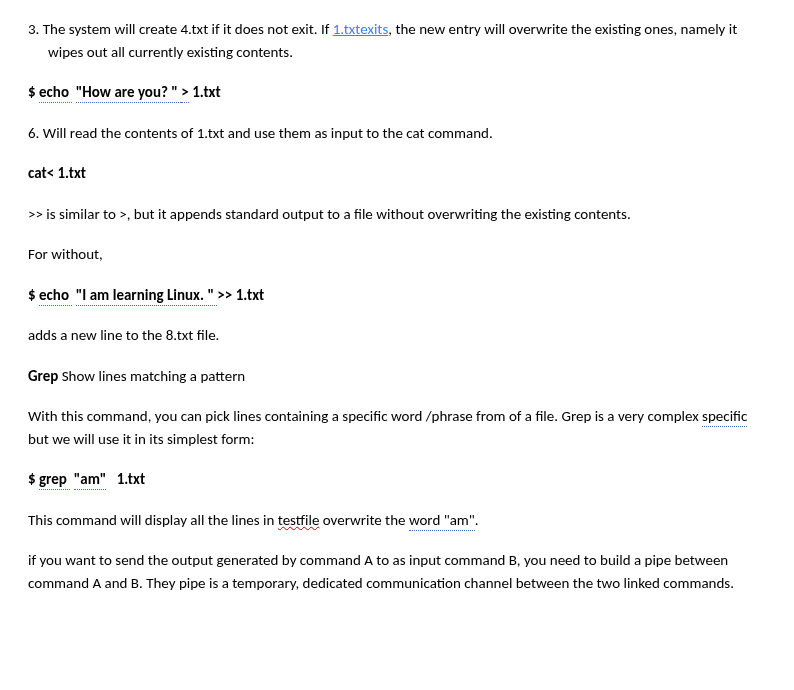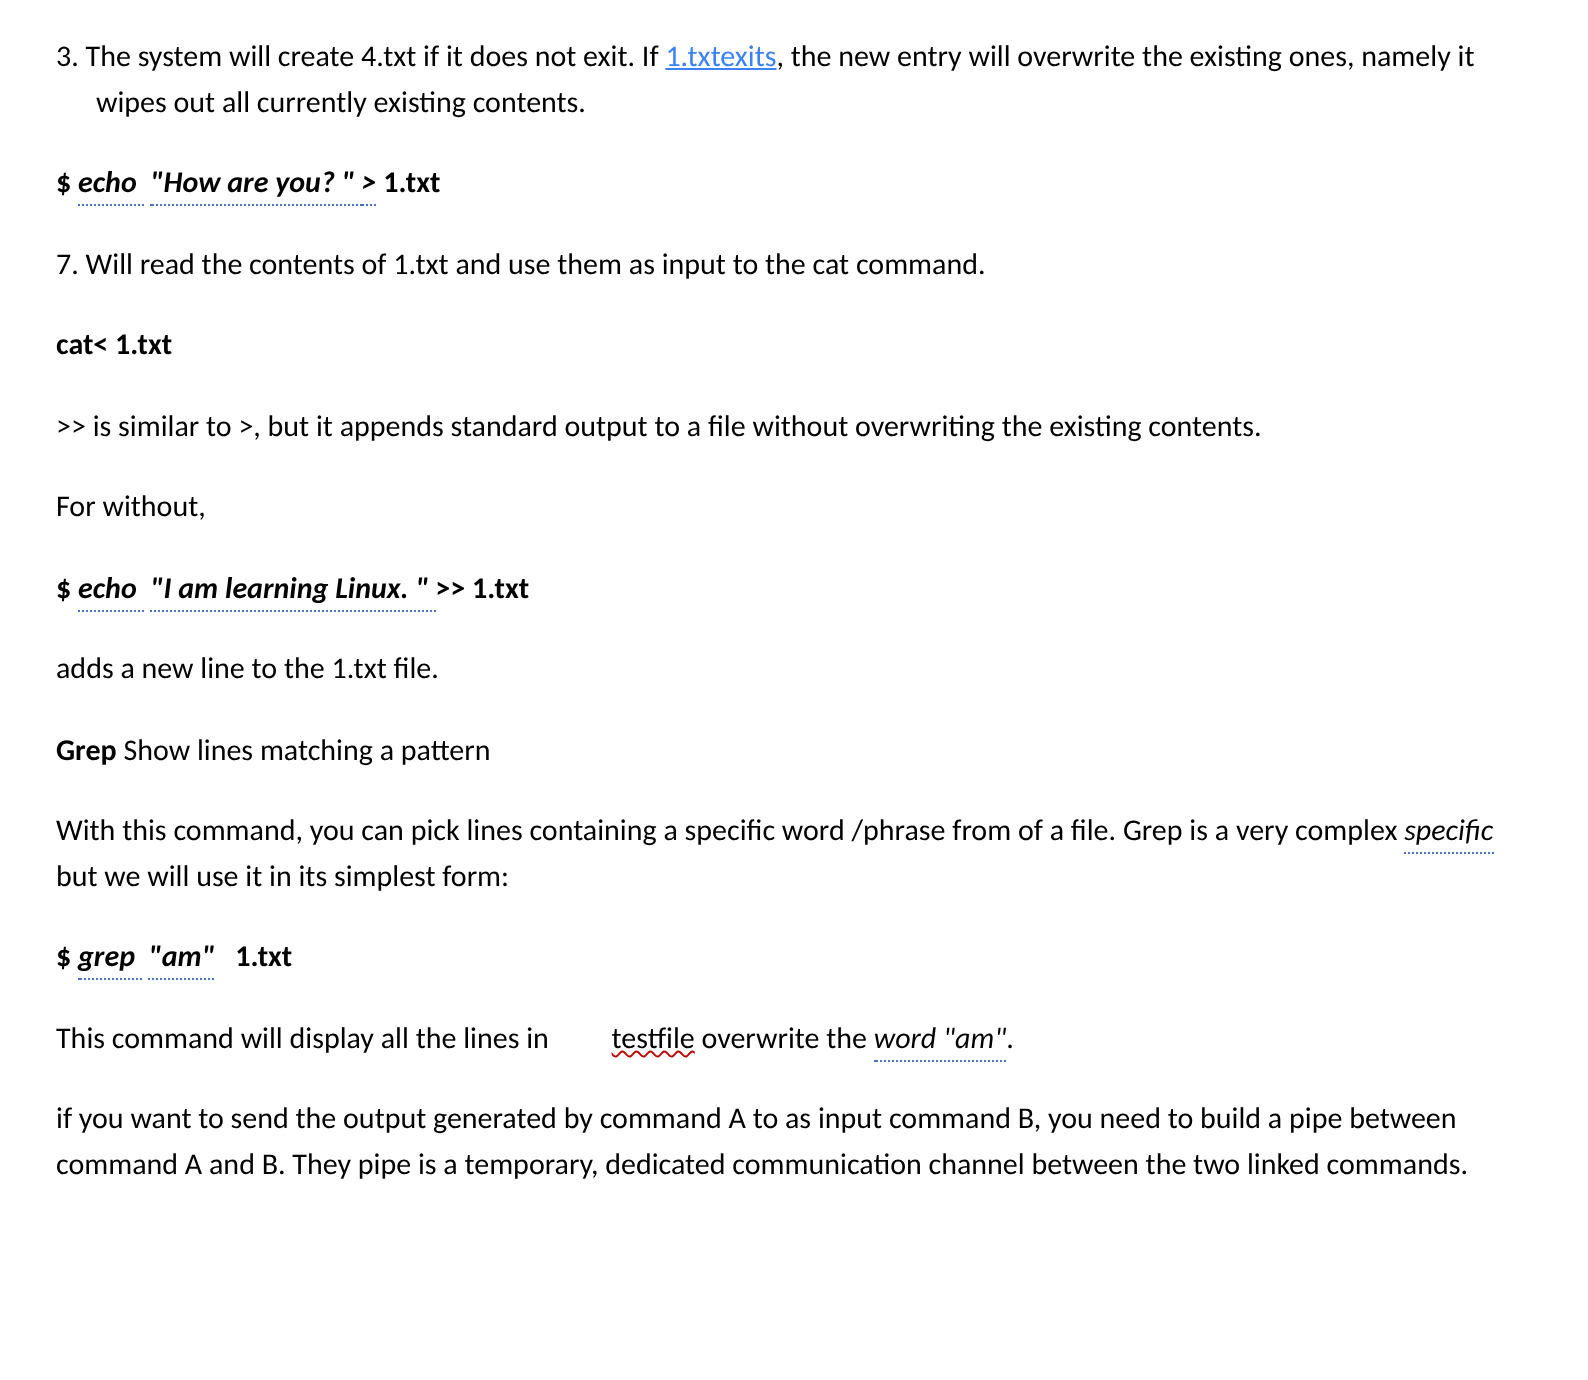--- a/index.html
+++ b/index.html
@@ -26,61 +26,59 @@
     .bold {
       font-weight: bold;
     }
     .blue-underline {
       color: #3b82f6;
       text-decoration: underline;
     }
     .dotted-blue {
       border-bottom: 1px dotted #4472c4;
       padding-bottom: 1px;
-      font-style: italic;
     }
     .red-wavy {
       text-decoration: underline wavy #c00000;
       text-decoration-thickness: 1px;
-      margin-left: 28px;
     }
   </style>
 </head>
 <body>
 
 <div class="para indent">
   <span>3.&nbsp;</span><span>The system will create 4.txt if it does not exit. If </span><span class="blue-underline">1.txtexits</span><span>, the new entry will overwrite the existing ones, namely it wipes out all currently existing contents.</span>
 </div>
 
 <div class="para">
   <span class="bold">$ </span><span class="bold dotted-blue">echo&nbsp;</span><span class="bold"> </span><span class="bold dotted-blue">"How are you? " </span><span class="bold dotted-blue">&gt;</span><span class="bold"> 1.txt</span>
 </div>
 
 <div class="para">
-  <span>7. Will read the contents of 1.txt and use them as input to the cat command.</span>
+  <span>6. Will read the contents of 1.txt and use them as input to the cat command.</span>
 </div>
 
 <div class="para bold">
   <span>cat&lt; 1.txt</span>
 </div>
 
 <div class="para">
   <span>&gt;&gt; is similar to &gt;, but it appends standard output to a file without overwriting the existing contents.</span>
 </div>
 
 <div class="para">
   <span>For without,</span>
 </div>
 
 <div class="para">
   <span class="bold">$ </span><span class="bold dotted-blue">echo&nbsp;</span><span class="bold"> </span><span class="bold dotted-blue">"I am learning Linux. " </span><span class="bold">&gt;&gt; 1.txt</span>
 </div>
 
 <div class="para">
-  <span>adds a new line to the 1.txt file.</span>
+  <span>adds a new line to the 8.txt file.</span>
 </div>
 
 <div class="para">
   <span class="bold">Grep</span><span> Show lines matching a pattern</span>
 </div>
 
 <div class="para">
   <span>With this command, you can pick lines containing a specific word /phrase from of a file. Grep is a very complex </span><span class="dotted-blue">specific</span><span> but we will use it in its simplest form:</span>
 </div>
 

